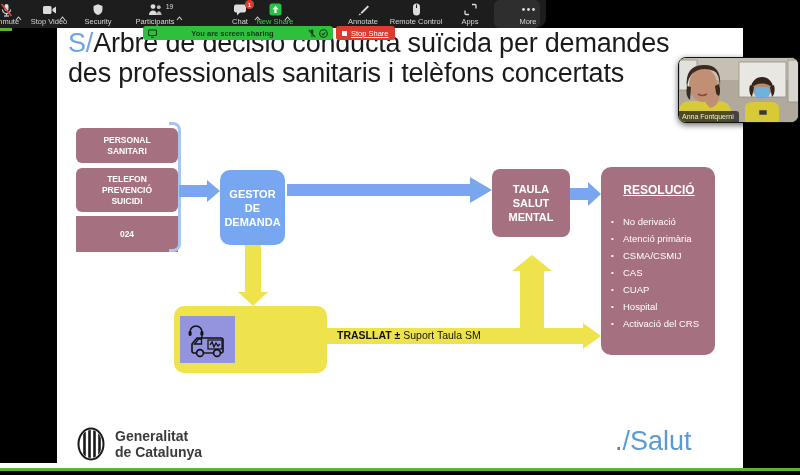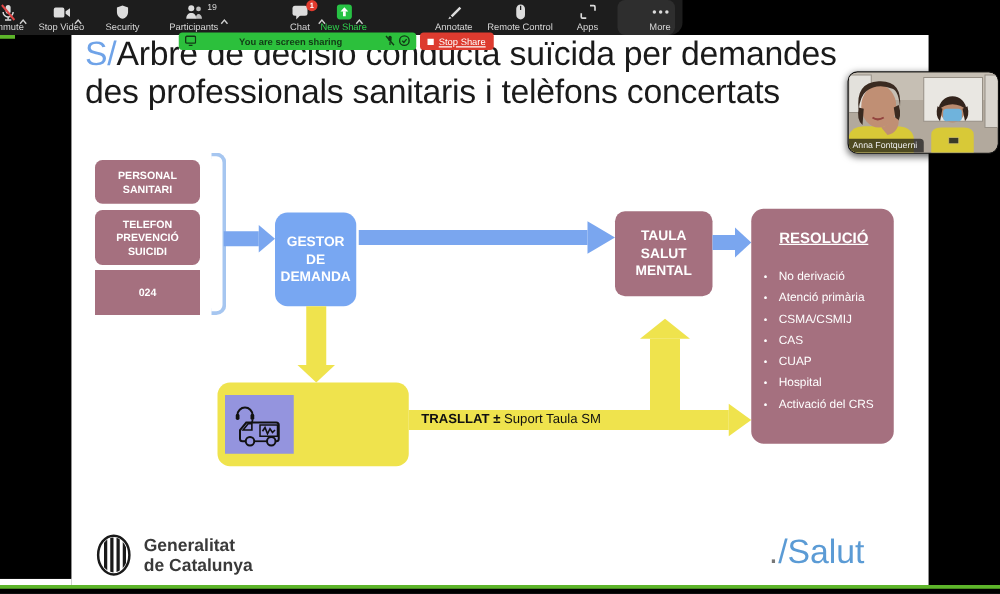--- a/index.html
+++ b/index.html
@@ -45,21 +45,21 @@
 
   .title { position:absolute; left:11px; top:0px; width:668px; color:#1a1a1a;
            font-size:27px; line-height:30px; letter-spacing:-0.2px; }
   .title .pfx { color:#6fa3e8; }
 
   
   .box { position:absolute; display:flex; align-items:center; justify-content:center;
          text-align:center; white-space:pre-line; font-weight:bold; }
   .mauve { background:#a5707f; color:#fff; }
   .bluebox { background:#78a7f2; color:#fff; }
-  .src { left:19px; width:84px; font-size:8.5px; border-radius:6px; line-height:11px; }
+  .src { left:19px; width:102px; font-size:8.5px; border-radius:6px; line-height:11px; }
   .bracket { position:absolute; left:112px; top:94px; width:12px; height:130px;
              border:3px solid #a6c6f0; border-left:none; border-radius:0 8px 8px 0; }
   .bar { position:absolute; }
   .blue { background:#7aa6ef; }
   .yel { background:#efe34d; }
   .ah { position:absolute; width:0; height:0; }
 
   .gestor { left:163px; top:142px; width:65px; height:75px; border-radius:10px;
             font-size:11px; line-height:14px; }
   .taula  { left:435px; top:141px; width:78px; height:68px; border-radius:8px;

